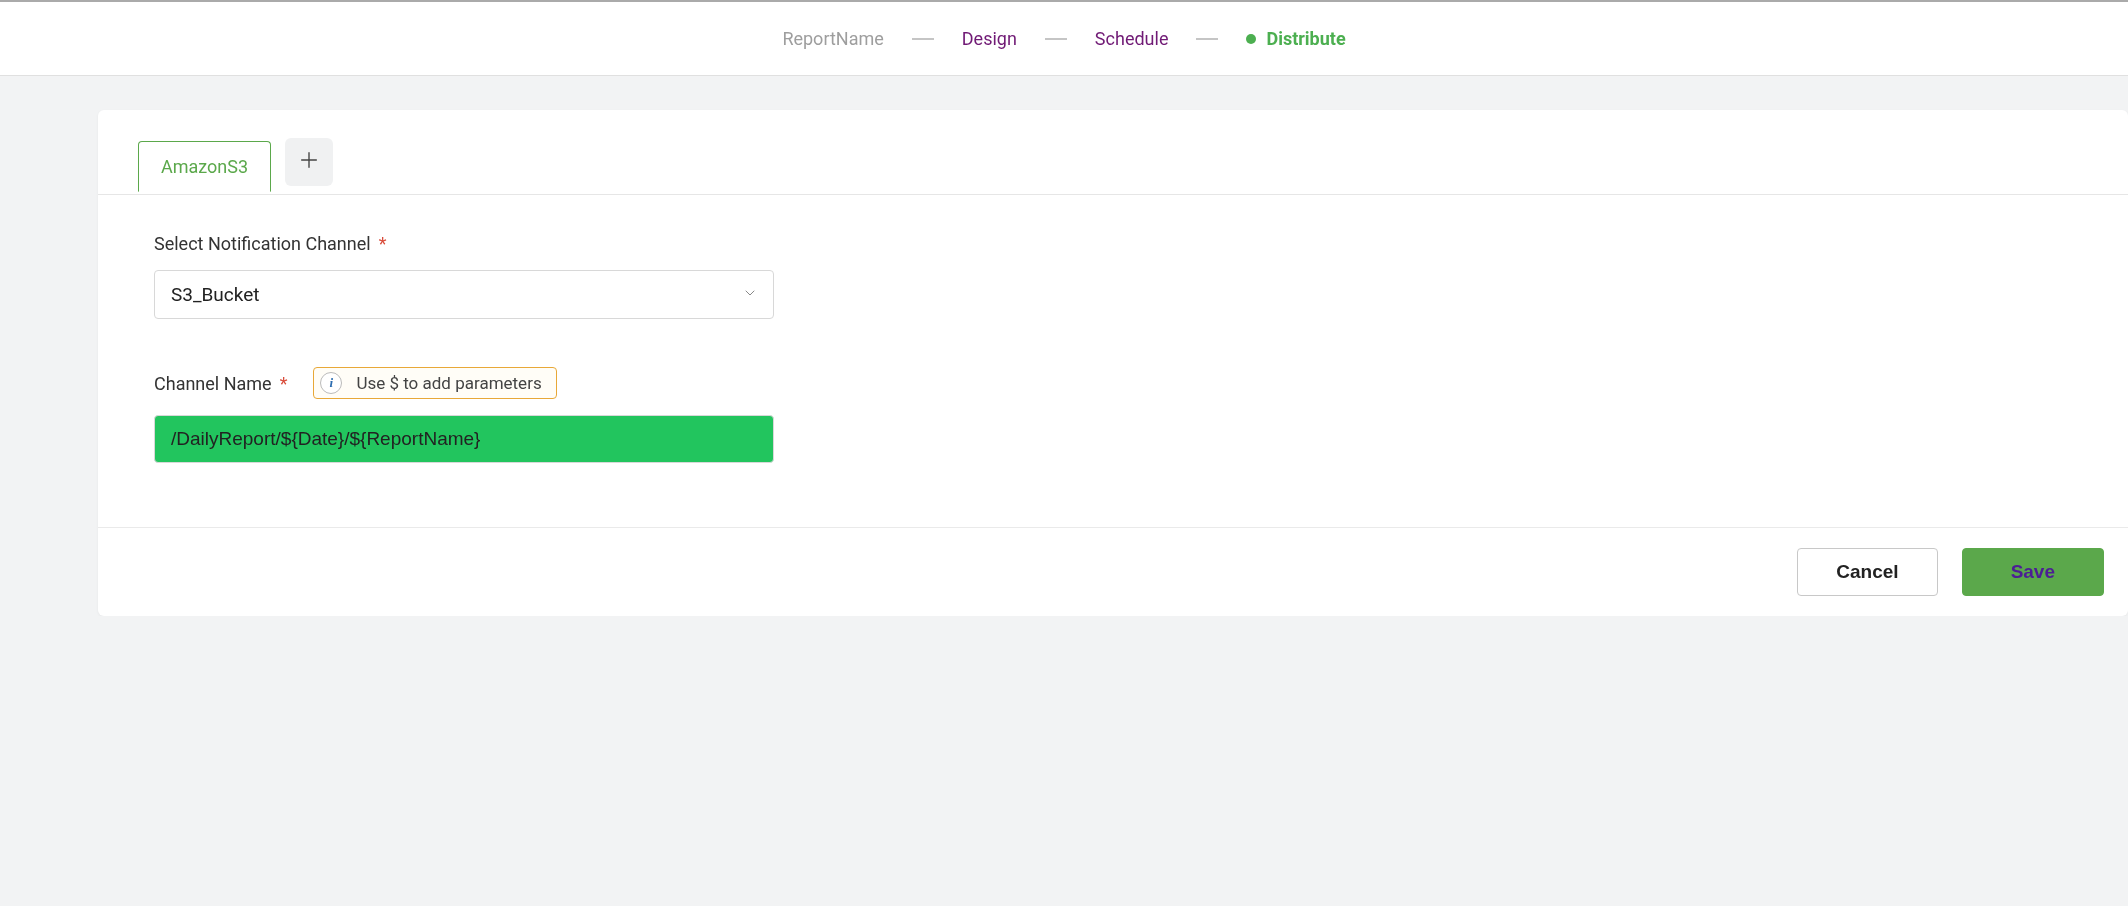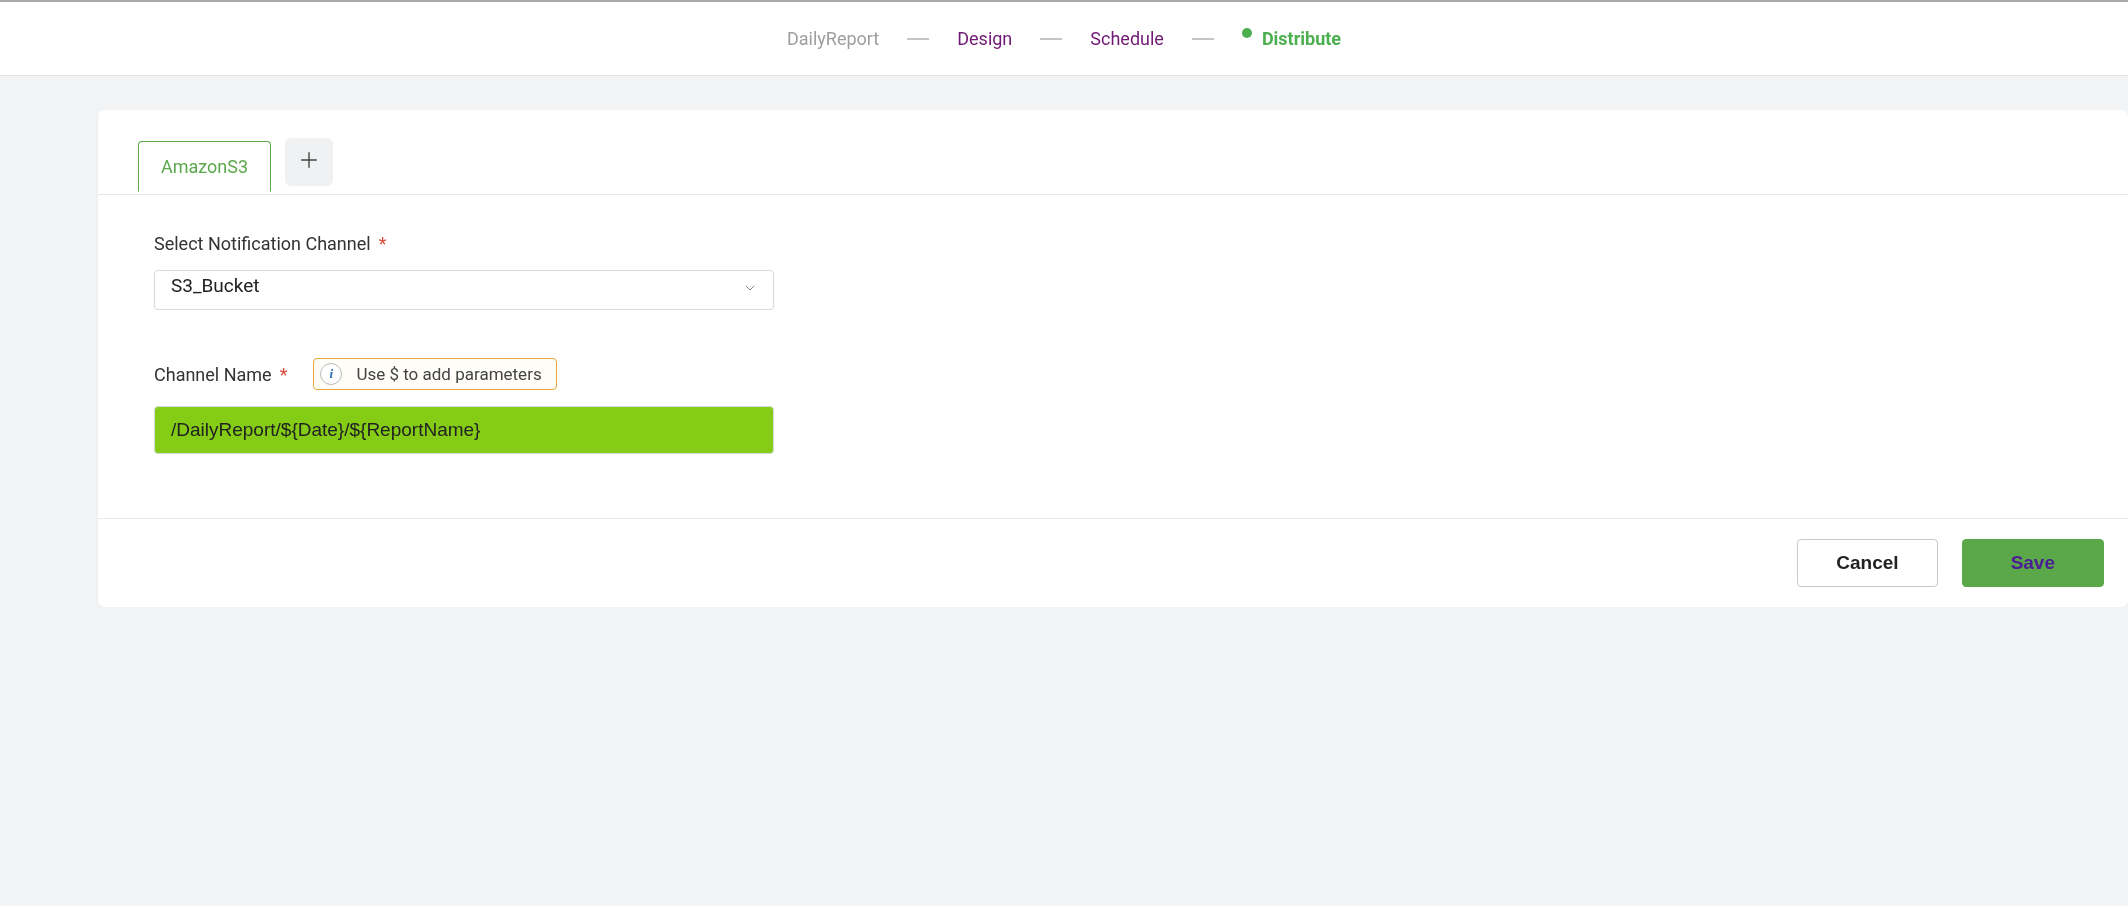--- a/index.html
+++ b/index.html
@@ -35,20 +35,21 @@
     }
     
     .breadcrumb-item.normal {
       color: #701a75;
     }
     
     .breadcrumb-item.active {
       color: #4caf50;
       font-weight: 700;
       display: flex;
+      align-items: center;
       gap: 10px;
     }
     
     .breadcrumb-dot {
       width: 10px;
       height: 10px;
       border-radius: 50%;
       background: #4caf50;
       display: inline-block;
     }
@@ -127,21 +128,21 @@
     .select-wrap {
       position: relative;
       width: 620px;
       margin-bottom: 48px;
     }
     
     .select-input {
       width: 100%;
       border: 1px solid #d8d8d8;
       border-radius: 4px;
-      padding: 3px 44px 12px 16px;
+      padding: 12px 44px 12px 16px;
       font-size: 19px;
       color: #222;
       background: #fff;
       cursor: pointer;
     }
     
     .chevron {
       position: absolute;
       right: 16px;
       top: 50%;
@@ -184,21 +185,21 @@
       background: #fff;
     }
     
     .text-input {
       width: 620px;
       border: 1px solid #d8d8d8;
       border-radius: 4px;
       padding: 12px 16px;
       font-size: 19px;
       color: #222;
-      background: #84cc16;
+      background: #22c55e;
     }
     
     .footer {
       border-top: 1px solid #eaeaea;
       padding: 20px 24px 20px 0;
       display: flex;
       justify-content: flex-end;
       gap: 24px;
     }
     
@@ -220,21 +221,21 @@
       background: #5ba84b;
       border: 1px solid #5ba84b;
       color: #4c1d95;
       padding: 12px 48px;
     }
   </style>
 </head>
 <body>
 
 <div class="header">
-  <span class="breadcrumb-item inactive">DailyReport</span>
+  <span class="breadcrumb-item inactive">ReportName</span>
   <span class="breadcrumb-separator"></span>
   <span class="breadcrumb-item normal">Design</span>
   <span class="breadcrumb-separator"></span>
   <span class="breadcrumb-item normal">Schedule</span>
   <span class="breadcrumb-separator"></span>
   <span class="breadcrumb-item active">
     <span class="breadcrumb-dot"></span>
     <span>Distribute</span>
   </span>
 </div>

